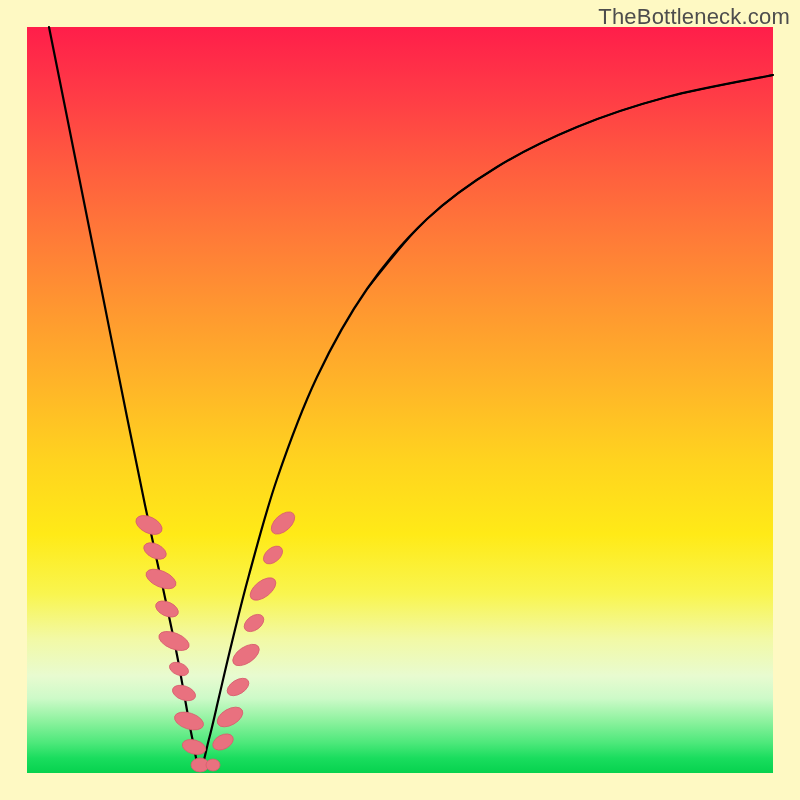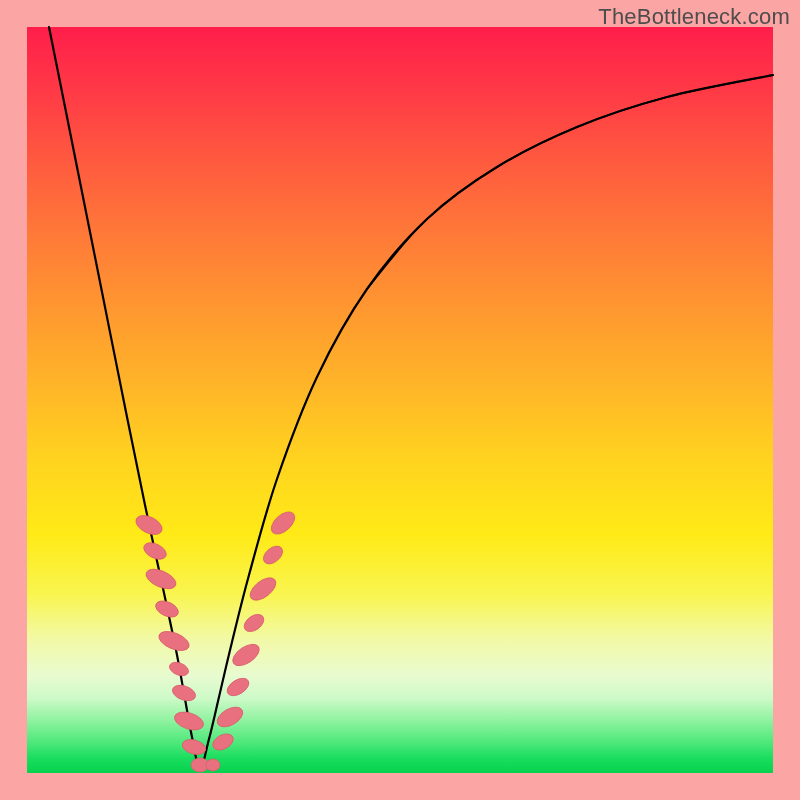--- a/index.html
+++ b/index.html
@@ -8,21 +8,21 @@
     width: 800px;
     height: 800px;
     overflow: hidden;
     background: #000;
     font-family: Arial, Helvetica, sans-serif;
   }
   .frame {
     position: absolute;
     left: 0; top: 0;
     width: 800px; height: 800px;
-    background: #fca5a5;
+    background: #fef9c3;
   }
   .plot-area {
     position: absolute;
     left: 27px;
     top: 27px;
     width: 746px;
     height: 746px;
     
     background: linear-gradient(to bottom,
       #ff1e4a 0%,

